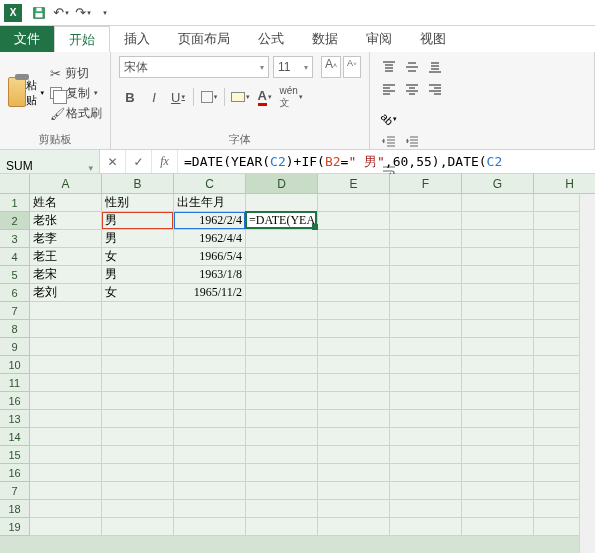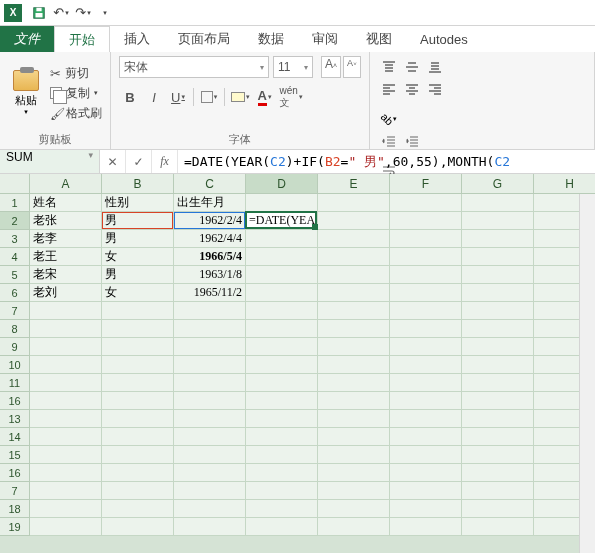--- a/index.html
+++ b/index.html
@@ -7,31 +7,31 @@
 
 
 .titlebar { background: #fff; height: 26px; display: flex; align-items: center; padding: 0 4px; border-bottom: 1px solid #d4d4d4; }
 .app-icon { width: 18px; height: 18px; background: #217346; color: #fff; font-size: 10px; font-weight: bold; display: flex; align-items: center; justify-content: center; margin-right: 6px; }
 .qat-btn { width: 22px; height: 22px; display: flex; align-items: center; justify-content: center; color: #444; font-size: 13px; }
 .qat-btn svg { width: 14px; height: 14px; }
 
 
 .tabs { display: flex; background: #fff; height: 26px; }
 .tab { padding: 0 14px; display: flex; align-items: center; font-size: 13px; color: #444; cursor: pointer; }
-.tab.file { background: #217346; color: #fff; font-style: italic; }
+.tab.file { background: #217346; color: #fff; }
 .tab.active { background: #fff; color: #217346; border-top: 1px solid #d4d4d4; border-left: 1px solid #d4d4d4; border-right: 1px solid #d4d4d4; }
 
 
 .ribbon { background: #f6f6f6; border-bottom: 1px solid #d4d4d4; height: 98px; display: flex; }
 .ribbon-group { border-right: 1px solid #d4d4d4; padding: 4px 8px 2px; display: flex; flex-direction: column; }
 .rg-content { flex: 1; display: flex; gap: 6px; }
 .rg-label { text-align: center; font-size: 11px; color: #666; padding-top: 2px; }
 
 .clip-left { display: flex; flex-direction: column; align-items: center; justify-content: center; gap: 2px; }
-.paste-big { width: 36px; height: 46px; display: flex; flex-direction: column; align-items: center; justify-content: center; font-size: 11px; }
+.paste-big { width: 36px; height: 46px; display: flex; flex-direction: row; align-items: center; justify-content: center; font-size: 11px; }
 .clipboard-icon { width: 26px; height: 30px; border: 1px solid #c0843c; background: linear-gradient(#f5d48a,#e8b653); border-radius: 2px; position: relative; margin-bottom: 2px;}
 .clipboard-icon::before { content:''; position:absolute; top:-4px; left:6px; width:14px; height:6px; background:#8a8a8a; border-radius:2px;}
 .clip-right { display: flex; flex-direction: column; justify-content: center; gap: 3px; font-size: 12px; color: #444;}
 .clip-right div { display:flex; align-items:center; gap:4px; }
 .scissors { font-size:13px; color:#555;}
 .copy-icon { width:12px;height:12px;border:1px solid #888;background:#fff;position:relative;}
 .copy-icon::after{content:'';position:absolute;left:2px;top:2px;width:12px;height:12px;border:1px solid #888;background:#fff;}
 .brush-icon{width:12px;height:12px;}
 
 .font-sel { display:flex; gap:4px; margin-bottom:4px;}
@@ -50,21 +50,21 @@
 .rbtn .fill{width:14px;height:10px;border:1px solid #888;background:#fffacd;}
 .rbtn .A-color{border-bottom:3px solid #d00;font-weight:bold;}
 
 .align-group .rg-content{flex-direction:column; gap:2px;}
 .align-row{display:flex; gap:1px;}
 .align-btn{width:22px;height:22px;display:flex;align-items:center;justify-content:center;}
 .align-btn svg{width:14px;height:14px;}
 
 
 .formula-row { height: 24px; display:flex; border-bottom:1px solid #d4d4d4; background:#fff;}
-.namebox { width:100px; border-right:1px solid #d4d4d4; background:#e8f2ea; display:flex; align-items:flex-start; padding:0 6px; font-size:12px;}
+.namebox { width:100px; border-right:1px solid #d4d4d4; background:#e8f2ea; display:flex; align-items:flex-end; padding:0 6px; font-size:12px;}
 .namebox .arrow{margin-left:auto;color:#888;font-size:9px;}
 .fb-btn{width:26px;display:flex;align-items:center;justify-content:center;border-right:1px solid #e5e5e5;color:#666;font-size:12px;}
 .fb-btn.fx{font-style:italic;font-family:Georgia,serif;}
 .formula-input{flex:1;display:flex;align-items:center;padding:0 6px;font-family:SimSun,monospace;font-size:13px;}
 
 
 .grid-wrapper{position:relative;height:calc(553px - 26px - 26px - 98px - 24px);overflow:hidden;background:#d5e3d5;}
 .corner{position:absolute;left:0;top:0;width:30px;height:20px;background:#e6efe6;border-right:1px solid #b8ccb8;border-bottom:1px solid #b8ccb8;}
 .col-headers{position:absolute;left:30px;top:0;height:20px;display:flex;}
 .ch{width:72px;height:20px;background:#e6efe6;border-right:1px solid #b8ccb8;border-bottom:1px solid #b8ccb8;display:flex;align-items:center;justify-content:center;color:#2d552d;font-size:12px;}
@@ -100,24 +100,24 @@
   <div class="qat-btn">
       <span style="font-size:7px">▾</span>
     </div>
 </div>
 
 <div class="tabs">
   <div class="tab file">文件</div>
   <div class="tab active">开始</div>
   <div class="tab">插入</div>
   <div class="tab">页面布局</div>
+  <div class="tab">公式</div>
   <div class="tab">数据</div>
   <div class="tab">审阅</div>
   <div class="tab">视图</div>
-  <div class="tab">Autodes</div>
 </div>
 
 <div class="ribbon">
 
   <div class="ribbon-group">
     <div class="rg-content">
       <div class="clip-left">
         <div class="paste-big">
           <div class="clipboard-icon"></div>
           <span>粘贴</span>
@@ -267,21 +267,21 @@
   <div class="fb-btn">✕</div>
   <div class="fb-btn">✓</div>
   <div class="fb-btn fx">fx</div>
   <div class="formula-input" id="formula-input">
       <span>=DATE(YEAR(</span>
       <span style="color: rgb(38, 118, 216);">C2</span>
       <span>)+IF(</span>
       <span style="color: rgb(216, 67, 38);">B2</span>
       <span>=</span>
       <span style="color: rgb(170, 34, 34);">" 男"</span>
-      <span>,60,55),MONTH(</span>
+      <span>,60,55),DATE(</span>
       <span style="color: rgb(38, 118, 216);">C2</span>
     </div>
 </div>
 
 <div class="grid-wrapper">
   <div class="corner"></div>
   <div class="col-headers" id="col-headers">
       <div class="ch">A</div>
       <div class="ch">B</div>
       <div class="ch">C</div>
@@ -469,21 +469,21 @@
       <div class="cell" style="left: 72px; top: 0px;">性别</div>
       <div class="cell" style="left: 144px; top: 0px;">出生年月</div>
       <div class="cell" style="left: 0px; top: 18px;">老张</div>
       <div class="cell" style="left: 72px; top: 18px;">男</div>
       <div class="cell right" style="left: 144px; top: 18px;">1962/2/4</div>
       <div class="cell" style="left: 0px; top: 36px;">老李</div>
       <div class="cell" style="left: 72px; top: 36px;">男</div>
       <div class="cell right" style="left: 144px; top: 36px;">1962/4/4</div>
       <div class="cell" style="left: 0px; top: 54px;">老王</div>
       <div class="cell" style="left: 72px; top: 54px;">女</div>
-      <div class="cell right" style="left: 144px; top: 54px; font-weight: bold;">1966/5/4</div>
+      <div class="cell right" style="left: 144px; top: 54px;">1966/5/4</div>
       <div class="cell" style="left: 0px; top: 72px;">老宋</div>
       <div class="cell" style="left: 72px; top: 72px;">男</div>
       <div class="cell right" style="left: 144px; top: 72px;">1963/1/8</div>
       <div class="cell" style="left: 0px; top: 90px;">老刘</div>
       <div class="cell" style="left: 72px; top: 90px;">女</div>
       <div class="cell right" style="left: 144px; top: 90px;">1965/11/2</div>
       <div class="ref-outline" style="left: 144px; top: 18px; width: 71px; height: 17px; border-color: rgb(38, 118, 216);"></div>
       <div class="ref-outline" style="left: 72px; top: 18px; width: 71px; height: 17px; border-color: rgb(216, 67, 38);"></div>
       <div class="active-cell" style="left: 215px; top: 17px; width: 72px; height: 18px;">
         <div class="txt">=DATE(YEA</div>

